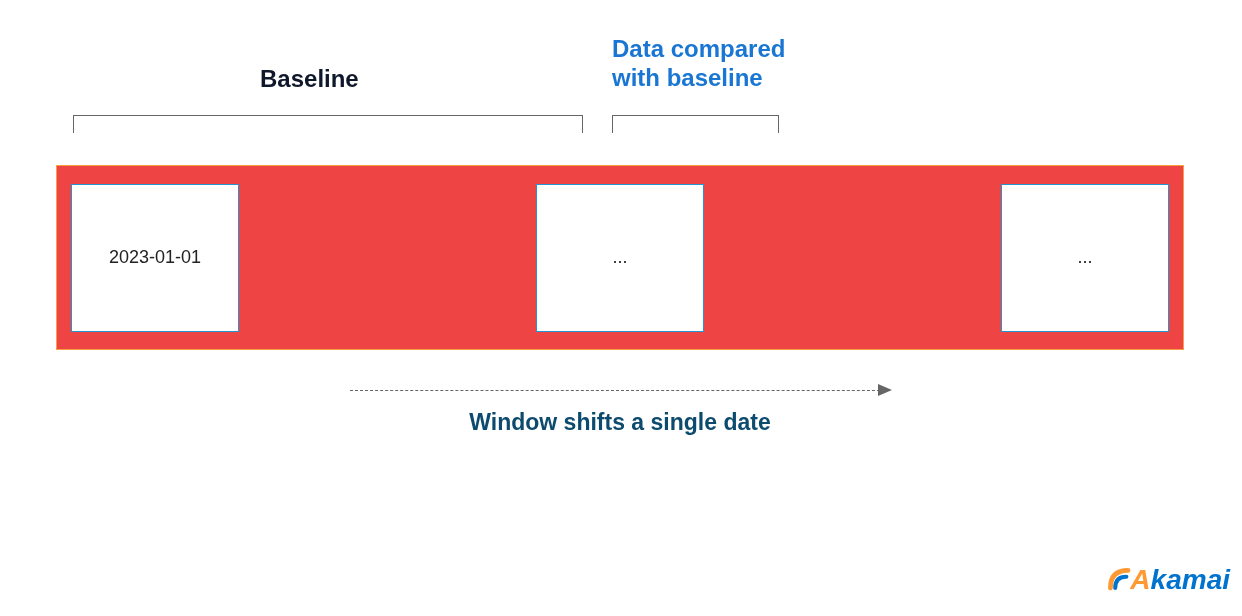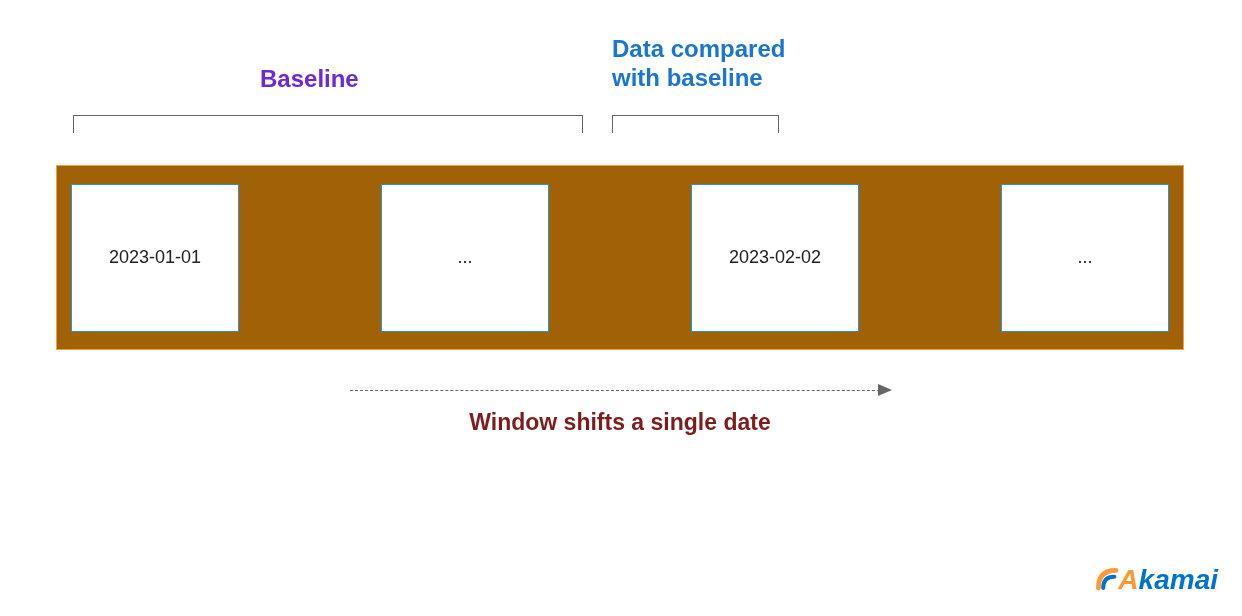--- a/index.html
+++ b/index.html
@@ -12,21 +12,21 @@
   }
   .labels {
     position: absolute;
     top: 65px;
     left: 0;
     width: 100%;
   }
   .label-baseline {
     position: absolute;
     left: 260px;
-    color: #6d28d9;
+    color: #0f172a;
     font-size: 24px;
     font-weight: bold;
   }
   .label-compared {
     position: absolute;
     left: 612px;
     top: -30px;
     color: #1976d2;
     font-size: 24px;
     font-weight: bold;
@@ -51,21 +51,21 @@
     left: 612px;
     width: 167px;
   }
   .window {
     position: absolute;
     top: 165px;
     left: 56px;
     width: 1128px;
     height: 185px;
     border: 1.5px solid #f59e42;
-    background: #a16207;
+    background: #ef4444;
     display: flex;
     align-items: center;
     justify-content: space-between;
     padding: 0 14px;
   }
   .date-box {
     width: 168px;
     height: 148px;
     border: 1.5px solid #2196d3;
     background: #ffffff;
@@ -93,27 +93,27 @@
     position: absolute;
     right: -2px;
     top: -7px;
     width: 0;
     height: 0;
     border-left: 14px solid #666;
     border-top: 6px solid transparent;
     border-bottom: 6px solid transparent;
   }
   .arrow-label {
-    color: #7f1d1d;
+    color: #0c4a6e;
     font-size: 23px;
     font-weight: bold;
   }
   .logo {
     position: absolute;
-    right: 24px;
+    right: 12px;
     bottom: 20px;
     display: flex;
     align-items: center;
   }
   .logo-text {
     color: #0073cf;
     font-size: 28px;
     font-weight: bold;
     font-style: italic;
     margin-left: -6px;
@@ -133,21 +133,20 @@
   <div class="label-baseline">Baseline</div>
   <div class="label-compared">Data compared with baseline</div>
 </div>
 
 <div class="bracket bracket-baseline"></div>
 <div class="bracket bracket-compared"></div>
 
 <div class="window">
   <div class="date-box">2023-01-01</div>
   <div class="date-box">...</div>
-  <div class="date-box">2023-02-02</div>
   <div class="date-box">...</div>
 </div>
 
 <div class="arrow-container">
   <div class="arrow-line">
     <div class="arrow-head"></div>
   </div>
   <div class="arrow-label">Window shifts a single date</div>
 </div>
 

